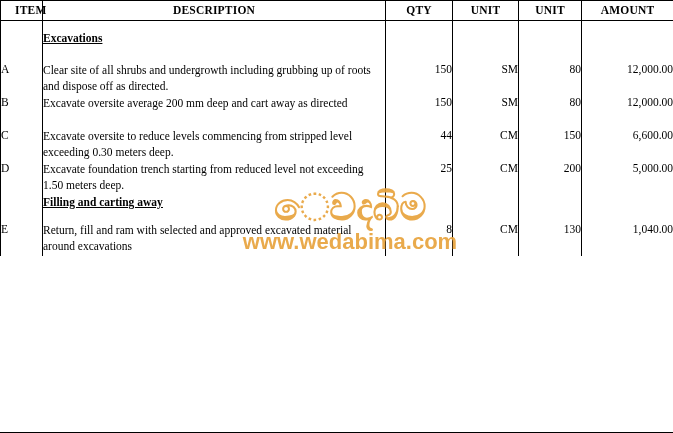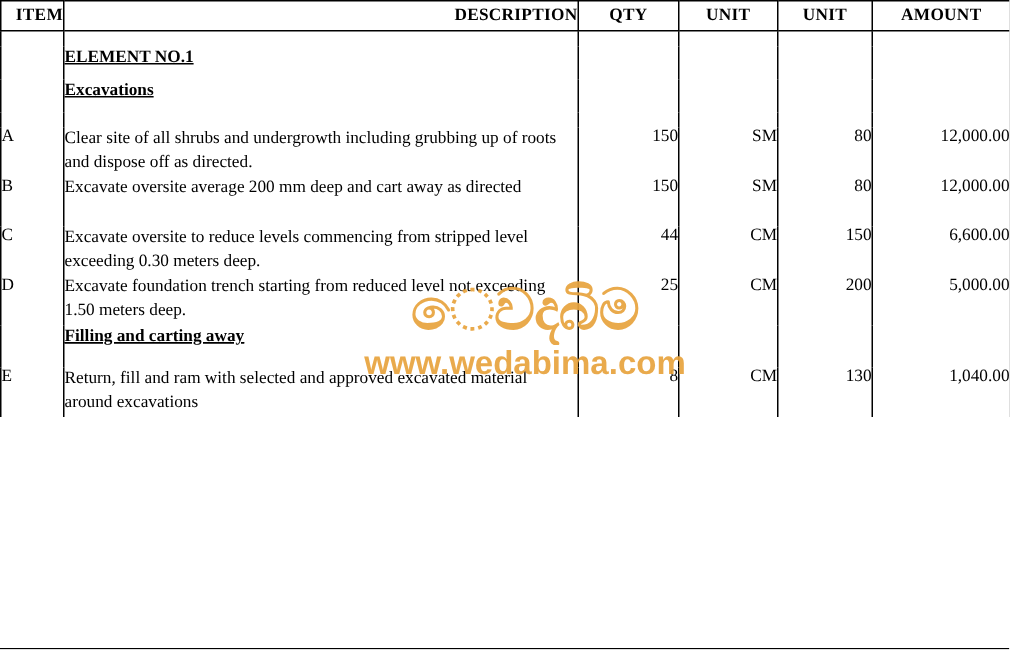--- a/index.html
+++ b/index.html
@@ -39,22 +39,22 @@
   thead th {
     border-top: 1px solid #000;
     border-bottom: 1px solid #000;
     font-weight: bold;
     font-size: 11.5px;
     text-align: center;
     height: 19px;
     line-height: 19px;
     letter-spacing: 0.2px;
   }
-  thead th.h-item { text-align: right; padding-left: 3px; }
-  thead th.h-desc { text-align: right; }
+  thead th.h-item { text-align: left; padding-left: 14px; }
+  thead th.h-desc { text-align: center; }
 
   td.item {
     text-align: left;
     padding-left: 9px;
     padding-top: 2px;
   }
   td.desc {
     text-align: left;
     padding-left: 7px;
     padding-right: 4px;
@@ -142,30 +142,20 @@
 
       <tr class="spacer-row">
         <td></td>
         <td></td>
         <td></td>
         <td></td>
         <td></td>
         <td></td>
       </tr>
 
-      <tr class="row-small">
-        <td class="item"></td>
-        <td class="desc">
-          <span class="u">ELEMENT NO.1</span>
-        </td>
-        <td class="num"></td>
-        <td class="num"></td>
-        <td class="num"></td>
-        <td class="amount"></td>
-      </tr>
 
 
       <tr class="row-small">
         <td class="item"></td>
         <td class="desc">
           <span class="u">Excavations</span>
         </td>
         <td class="num"></td>
         <td class="num"></td>
         <td class="num"></td>

